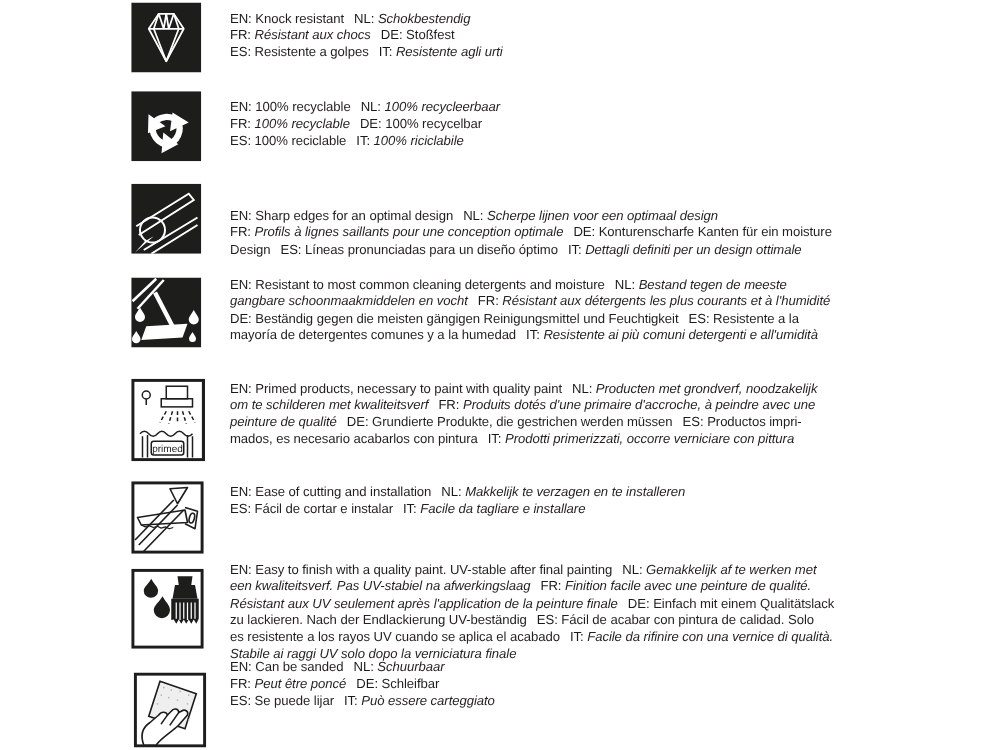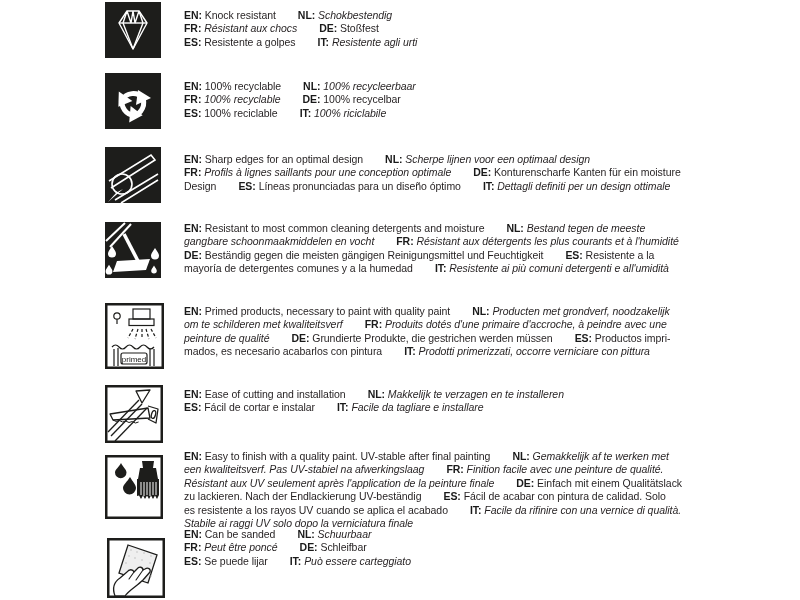--- a/index.html
+++ b/index.html
@@ -10,22 +10,22 @@
   }
   .icon{position:absolute;left:105px;}
   .icon svg{display:block;}
   .text{
     position:absolute;left:184px;
     font-size:10.5px;line-height:13.4px;
     color:#231f20;white-space:nowrap;letter-spacing:-0.05px;
   }
   .line{height:13.4px;}
   .seg{display:inline;}
-  .seg.gap{margin-left:22px;}
-  .seg b{font-weight:bold;font-style:normal;color:#1a1a1a;}
+  .seg.gap{margin-left:8px;}
+  .seg b{font-weight:normal;font-style:normal;color:#1a1a1a;}
   .it{font-style:italic;}
 </style>
 </head>
 <body>
 
 <div>
 
   <div class="icon" style="top:2px">
     <svg width="56" height="56" viewBox="0 0 56 56">
       <rect width="56" height="56" fill="#1d1d1b"></rect>
@@ -72,21 +72,21 @@
     <svg width="56" height="56" viewBox="0 0 56 56">
       <rect width="56" height="56" fill="#1d1d1b"></rect>
       <g stroke="#fff" stroke-width="1.6" fill="none">
         <path d="M4 34 L46 8 L50 13 L6 41"></path>
         <path d="M10 53 L53 27 M16 56 L53 33"></path>
         <circle cx="17" cy="37" r="10"></circle>
       </g>
       <polygon points="11 46 18 42 3 55" fill="#fff"></polygon>
     </svg>
   </div>
-  <div class="text" style="top:153px">
+  <div class="text" style="top:167px">
       <div class="line"><span class="seg"><b>EN:&nbsp;</b><span>Sharp edges for an optimal design</span></span><span class="seg gap"><b>NL:&nbsp;</b><span class="it">Scherpe lijnen voor een optimaal design</span></span></div>
       <div class="line"><span class="seg"><b>FR:&nbsp;</b><span class="it">Profils à lignes saillants pour une conception optimale</span></span><span class="seg gap"><b>DE:&nbsp;</b><span>Konturenscharfe Kanten für ein moisture</span></span></div>
       <div class="line"><span class="seg"><span>Design</span></span><span class="seg gap"><b>ES:&nbsp;</b><span>Líneas pronunciadas para un diseño óptimo</span></span><span class="seg gap"><b>IT:&nbsp;</b><span class="it">Dettagli definiti per un design ottimale</span></span></div>
     </div>
 
   <div class="icon" style="top:222px">
     <svg width="56" height="56" viewBox="0 0 56 56">
       <rect width="56" height="56" fill="#1d1d1b"></rect>
       <g stroke="#fff" fill="none">
         <path d="M1 19 L20 1" stroke-width="2"></path>

